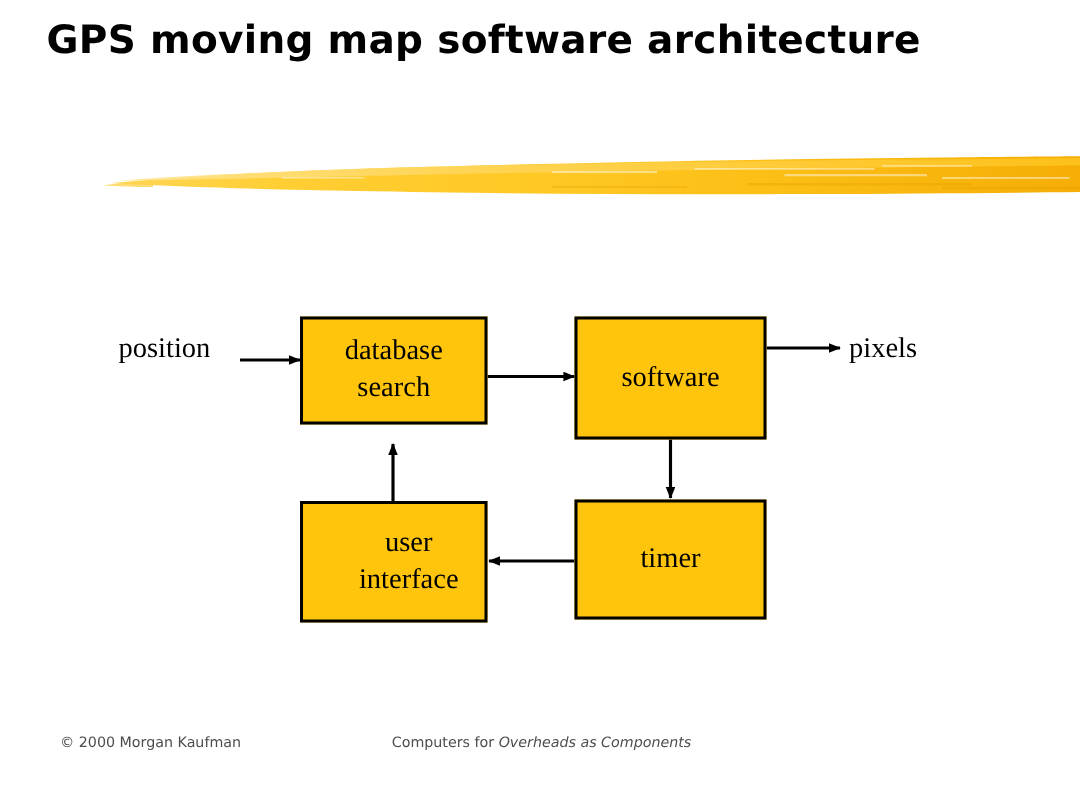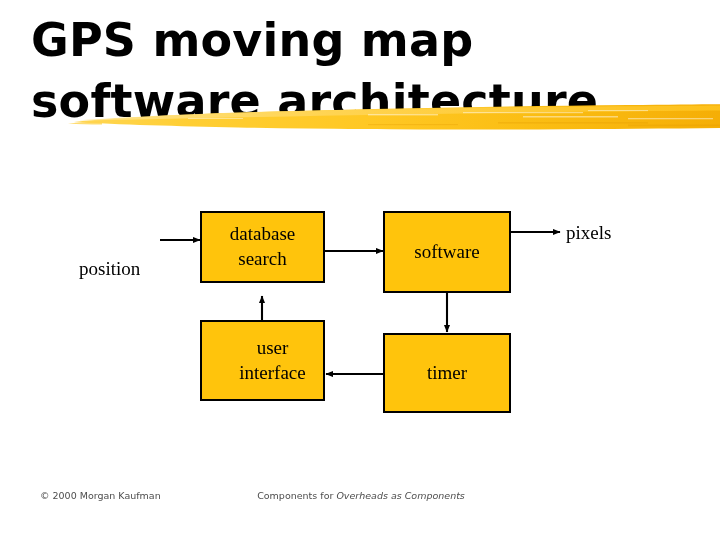--- a/index.html
+++ b/index.html
@@ -16,21 +16,21 @@
   }
 
   
   #slide-title {
     position: absolute;
     left: 31px;
     top: 10px;
     width: 640px;
     font-family: "DejaVu Sans", sans-serif;
     font-weight: bold;
-    font-size: 46px;
+    font-size: 26px;
     line-height: 1.33;
     letter-spacing: 0.2px;
     color: #000000;
     white-space: pre-wrap;
   }
 
   
   #title-brush {
     position: absolute;
     left: 68px;
@@ -61,32 +61,32 @@
     justify-content: center;
     text-align: center;
     font-family: "Liberation Serif", serif;
     font-size: 19px;
     line-height: 1.30;
     color: #000000;
     white-space: pre-line;
   }
   #node-database-search { left: 200px; top: 211px; width: 125px; height: 72px; }
   #node-renderer        { left: 383px; top: 211px; width: 128px; height: 82px; }
-  #node-user-interface  { left: 200px; top: 320px; width: 125px; height: 81px; padding-left: 20px; }
+  #node-user-interface  { left: 200px; top: 334px; width: 125px; height: 81px; padding-left: 20px; }
   #node-timer           { left: 383px; top: 333px; width: 128px; height: 80px; }
 
   
   .edge-label {
     position: absolute;
     font-family: "Liberation Serif", serif;
     font-size: 19px;
     color: #000000;
     white-space: nowrap;
   }
-  #label-position { left: 79px; top: 222px; margin-top: 36px; }
+  #label-position { left: 79px; top: 222px; }
   #label-pixels   { left: 566px; top: 222px; text-align: center; }
 
   
   .footer-text {
     position: absolute;
     font-family: "DejaVu Sans", sans-serif;
     font-size: 9.5px;
     line-height: 1.55;
     color: #4d4d4d;
   }
@@ -181,13 +181,13 @@
 interface</div>
 
 <div class="node-box" id="node-timer">timer</div>
 
 <div class="edge-label" id="label-position">position</div>
 
 <div class="edge-label" id="label-pixels">pixels</div>
 
 <div class="footer-text" id="footer-copyright">© 2000 Morgan Kaufman</div>
 
-<div class="footer-text" id="footer-source"><span class="src-prefix">Components for </span><span class="src-italic">Overheads as Components</span></div>
+<div class="footer-text" id="footer-source"><span class="src-prefix">Computers for </span><span class="src-italic">Overheads as Components</span></div>
 
 </body></html>

